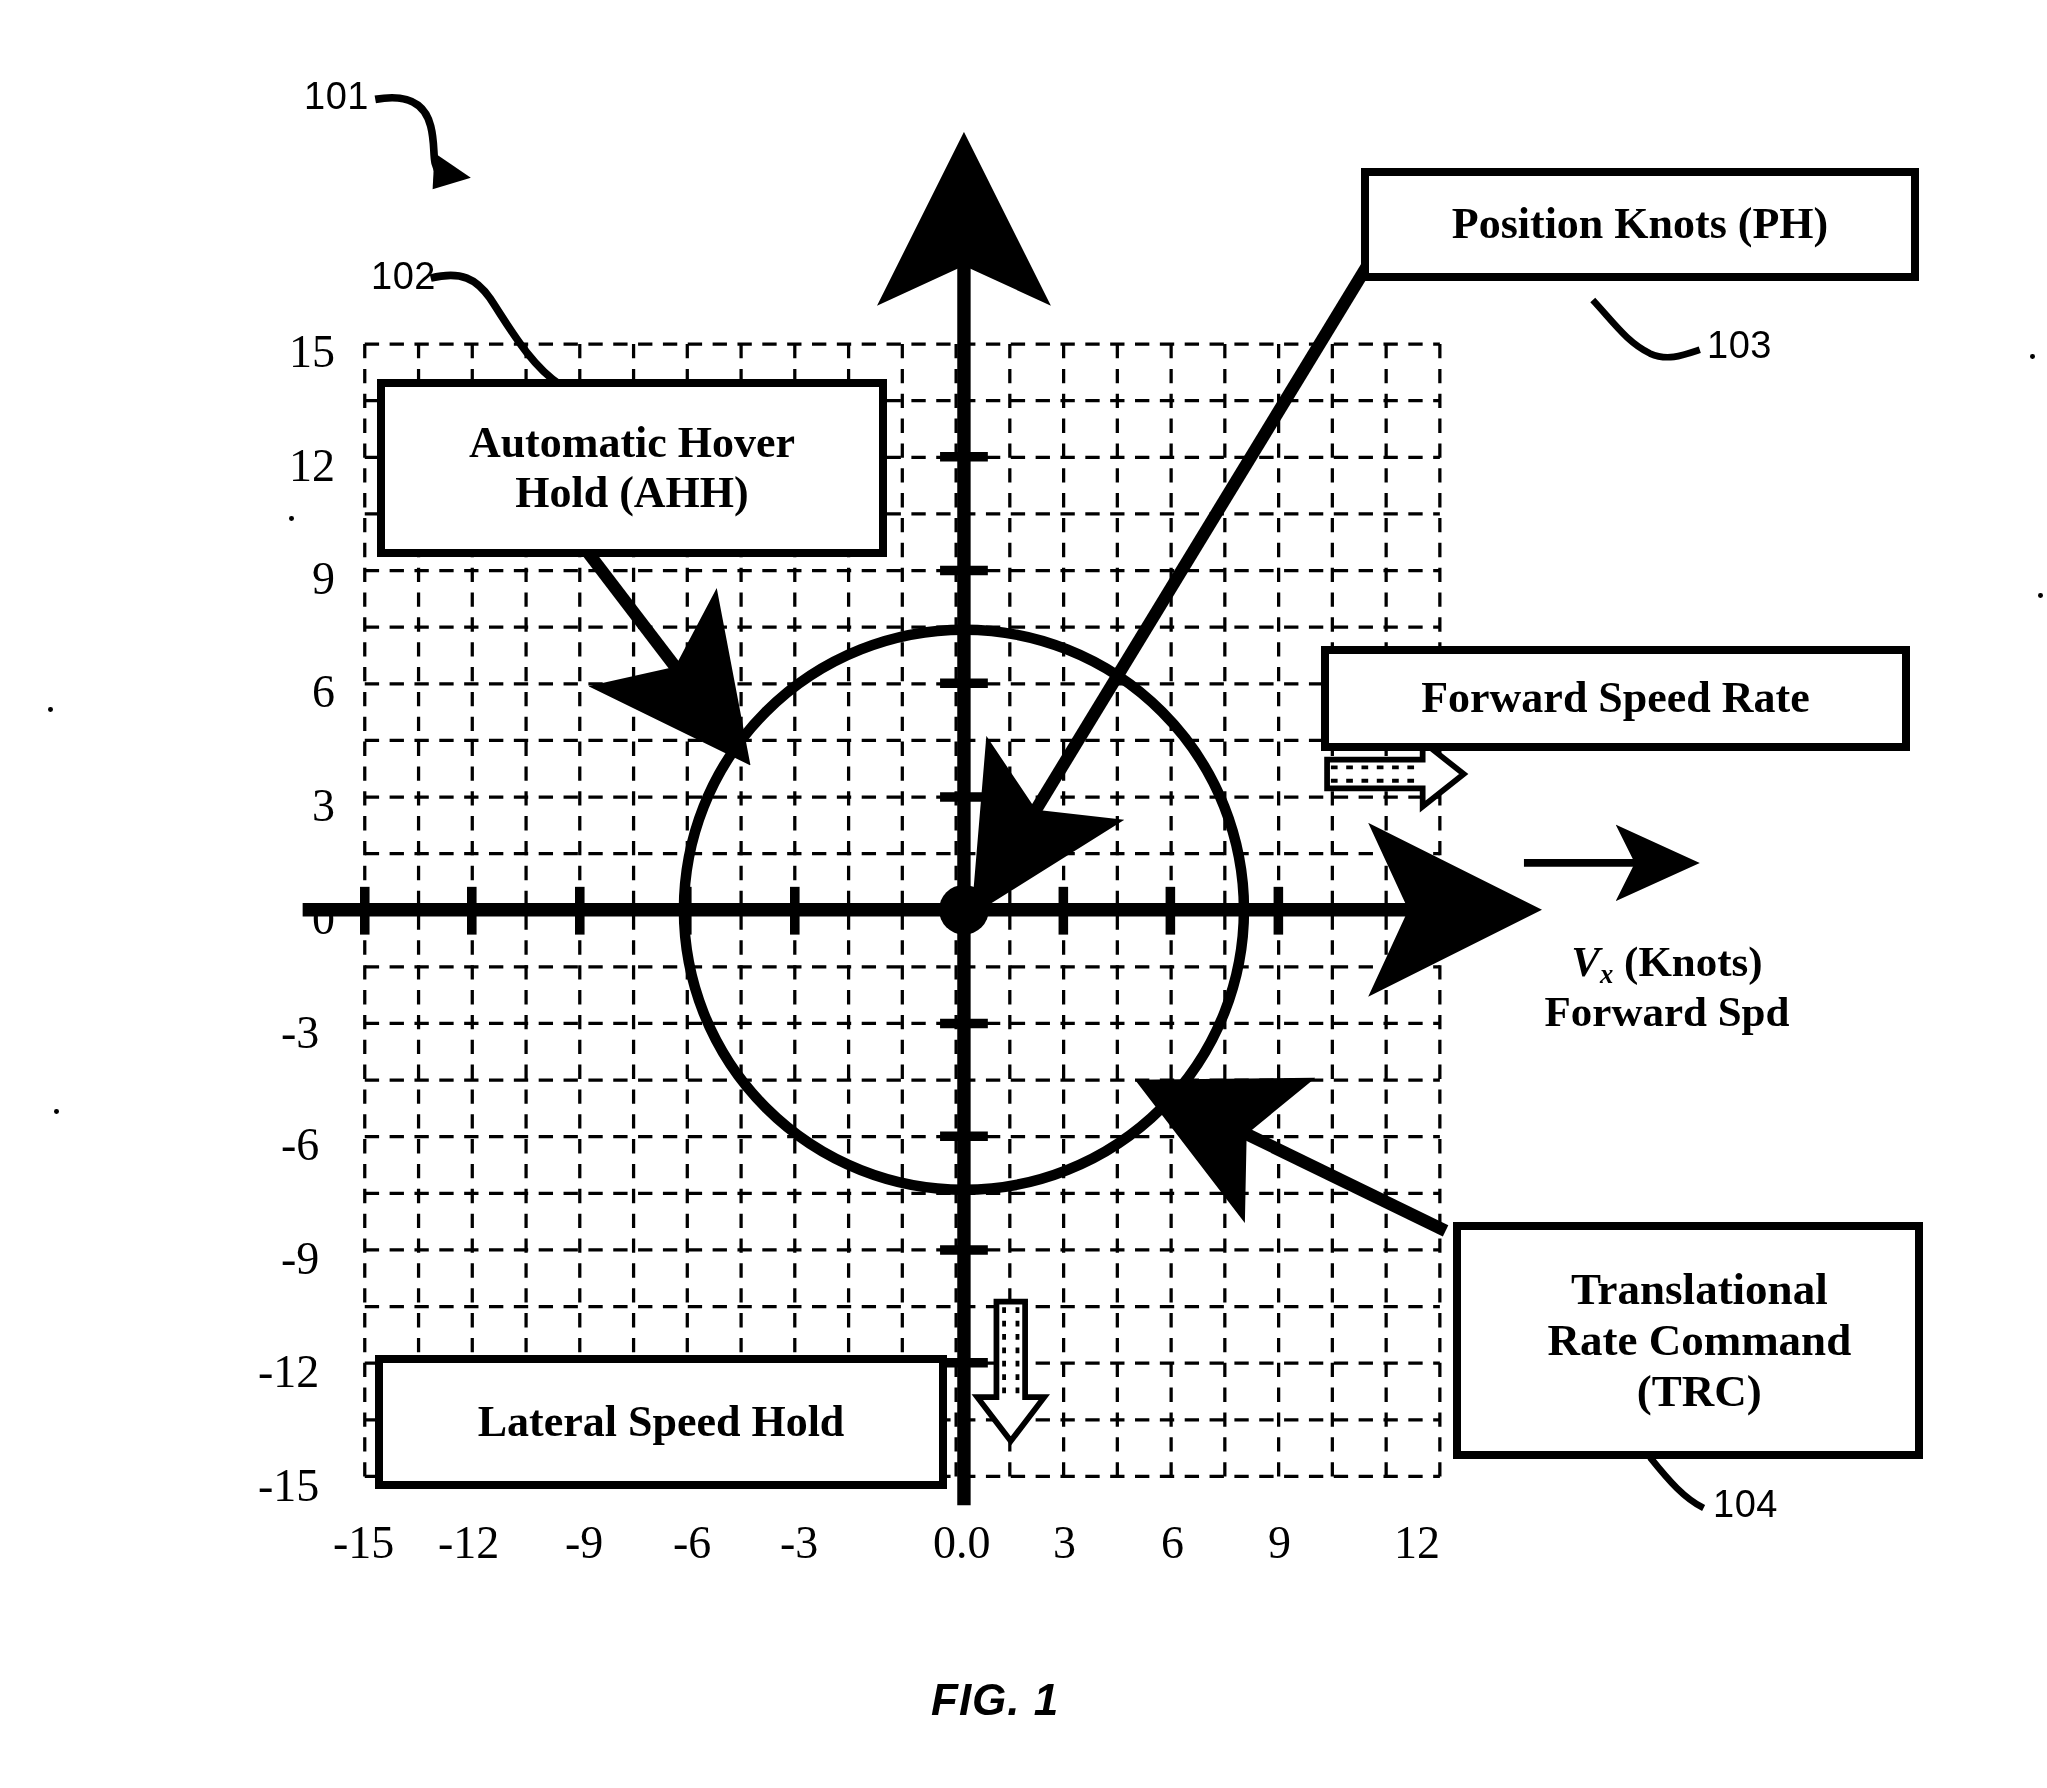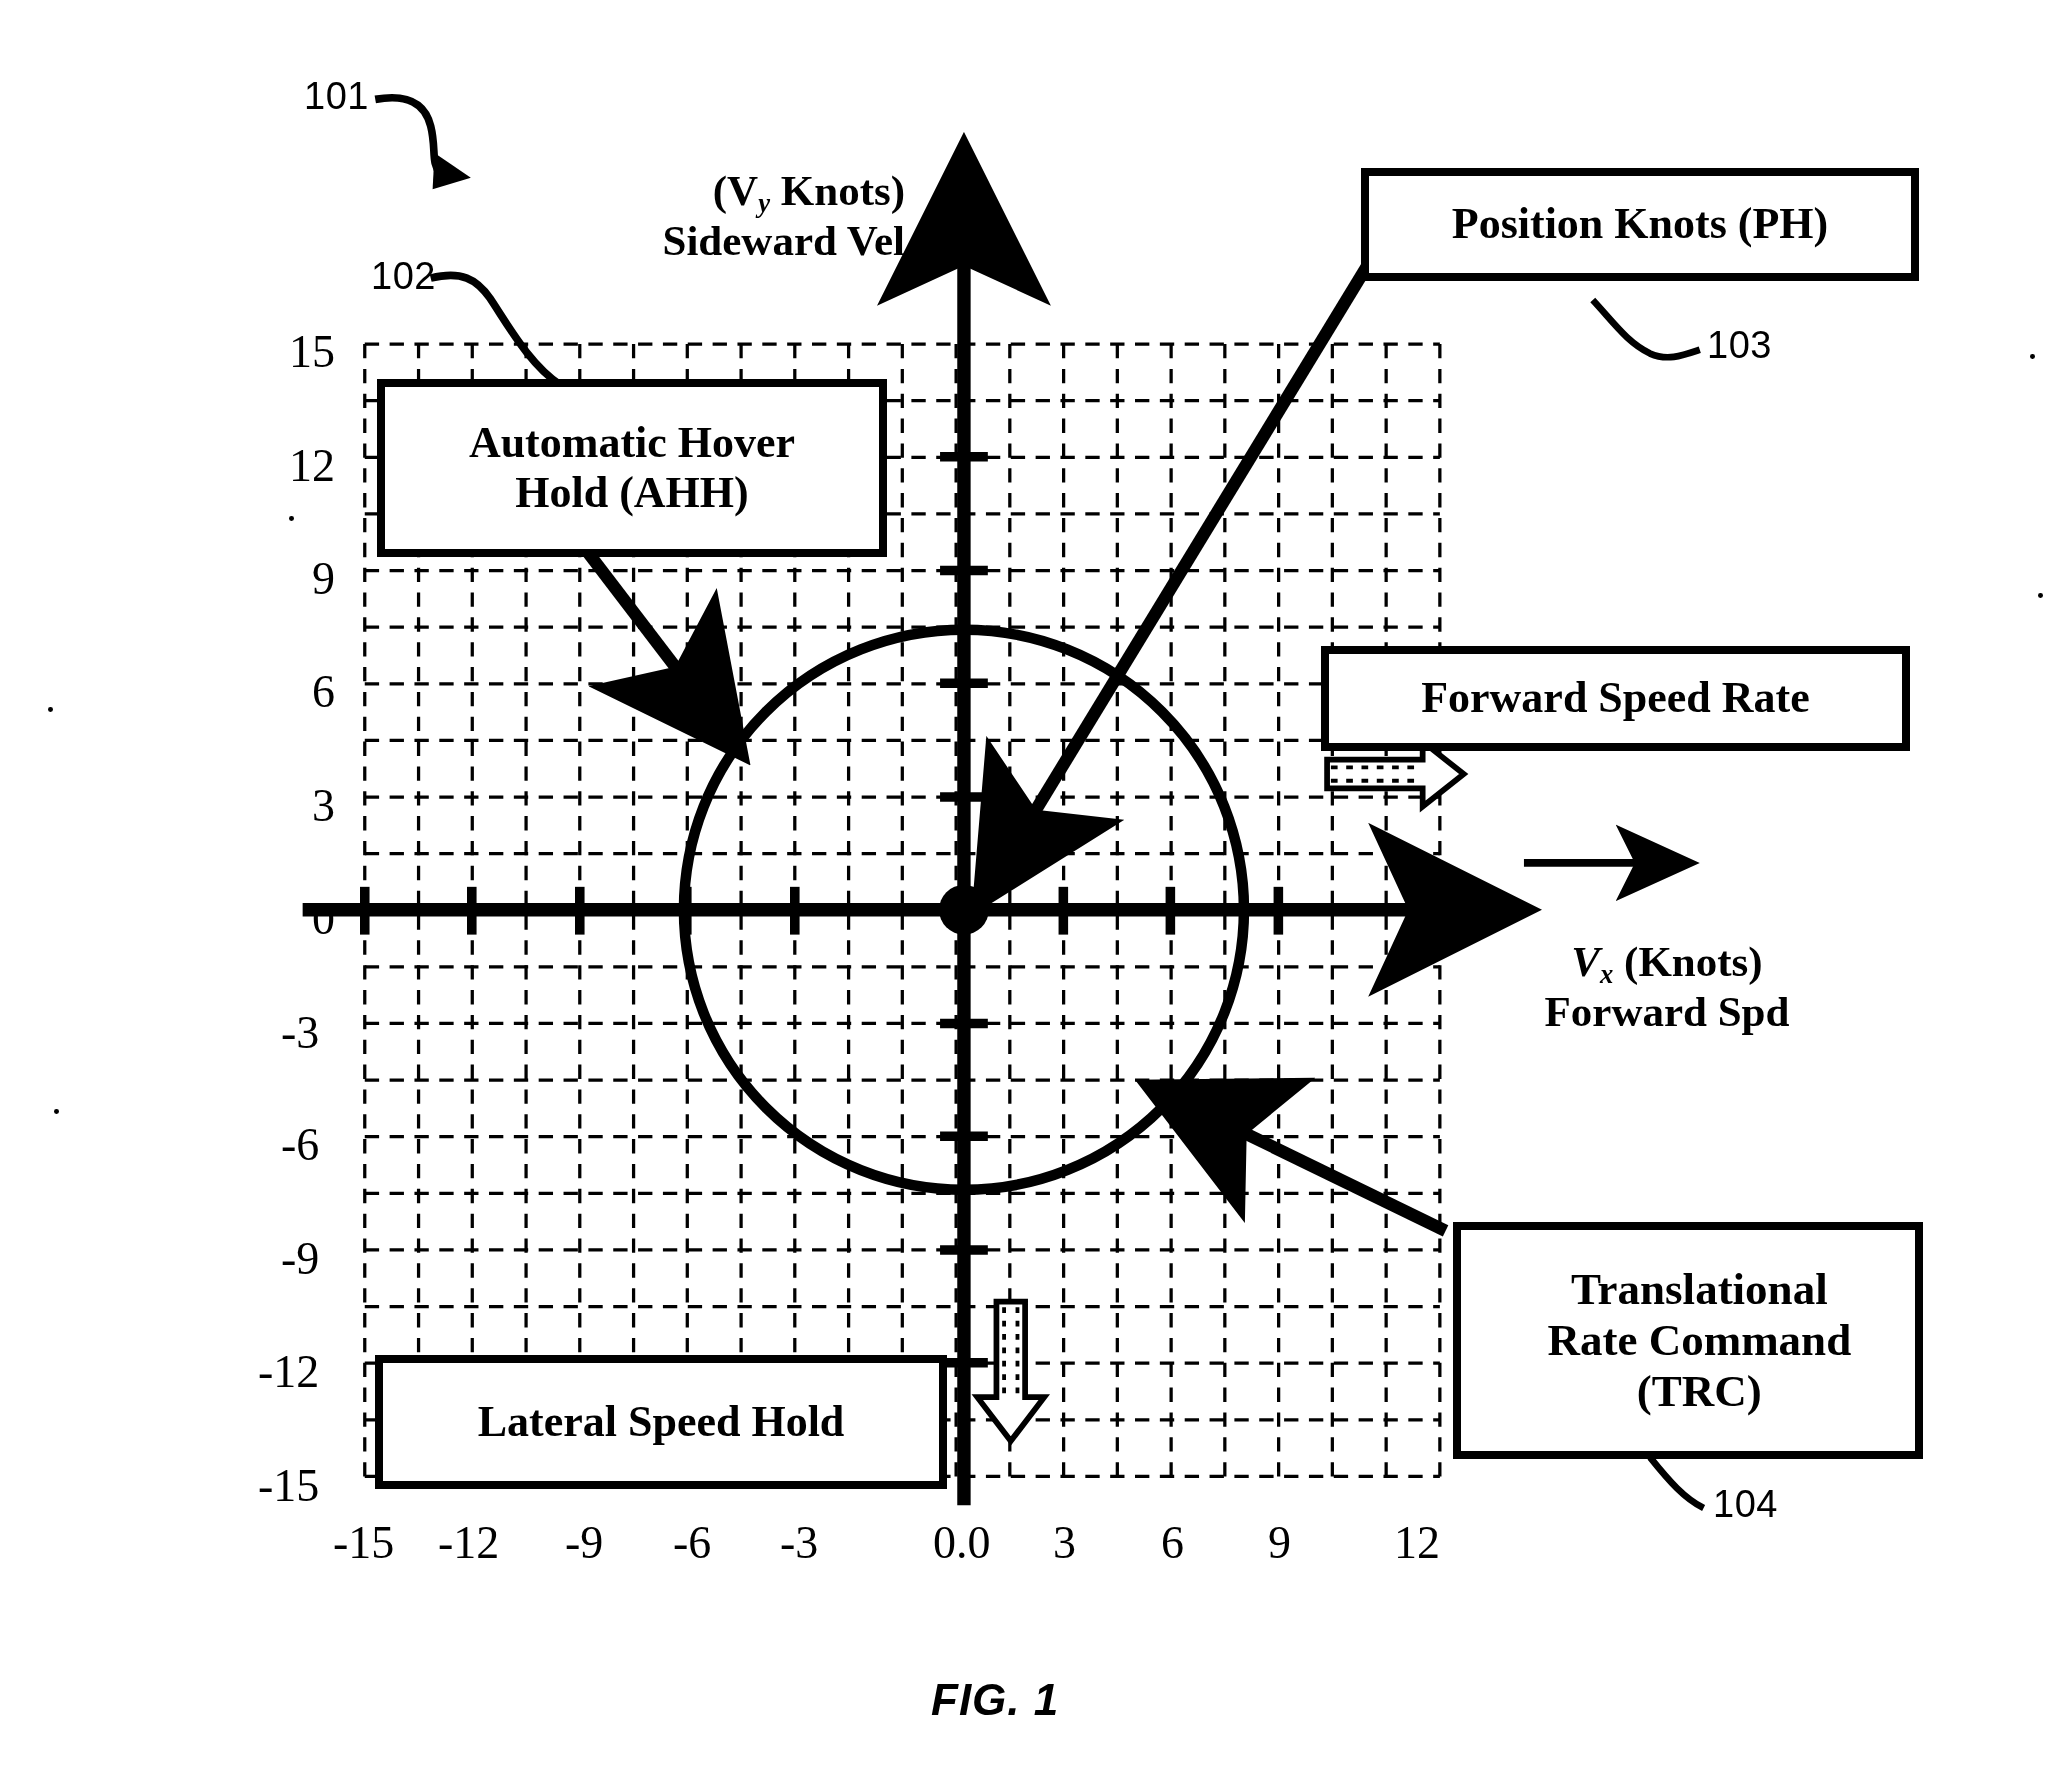--- a/index.html
+++ b/index.html
@@ -234,26 +234,20 @@
   </svg>
 
   <div class="txt ref-num" style="left:279px; top:76px;">101</div>
 
   <div class="txt ref-num" style="left:346px; top:256px;">102</div>
 
   <div class="txt ref-num" style="left:1682px; top:325px;">103</div>
 
   <div class="txt ref-num" style="left:1688px; top:1484px;">104</div>
 
-  <div class="txt axis-title" style="left:574px; top:168px; width:306px; text-align:right;">
-    <div>
-      <span>(V</span><span class="var"><sub>y</sub></span><span> Knots)</span>
-    </div>
-    <div>Sideward Vel</div>
-  </div>
 
   <div class="txt axis-title" style="left:1470px; top:939px; width:344px; text-align:center;">
     <div>
       <span class="var">V</span><span class="var"><sub>x</sub></span><span> (Knots)</span>
     </div>
     <div>Forward Spd</div>
   </div>
 
   <div class="txt tick-label" style="left:264px; top:327px;">15</div>
   <div class="txt tick-label" style="left:264px; top:441px;">12</div>

